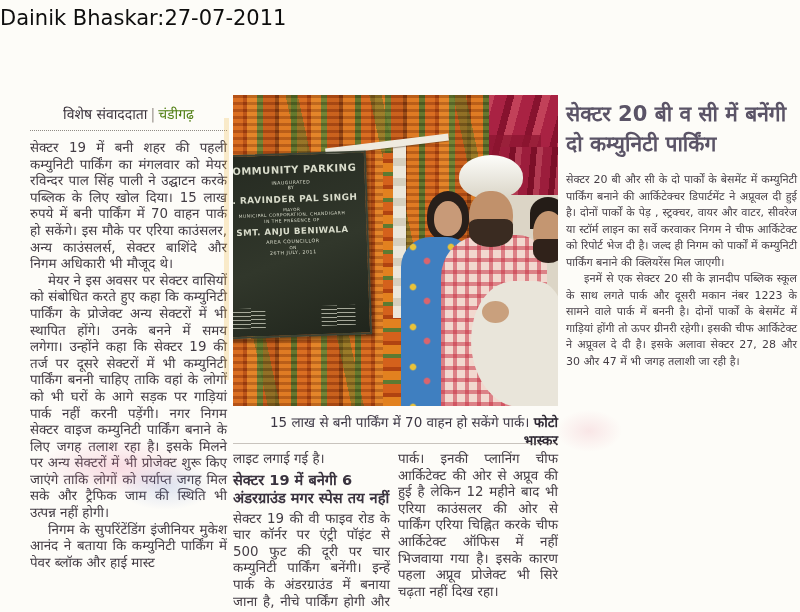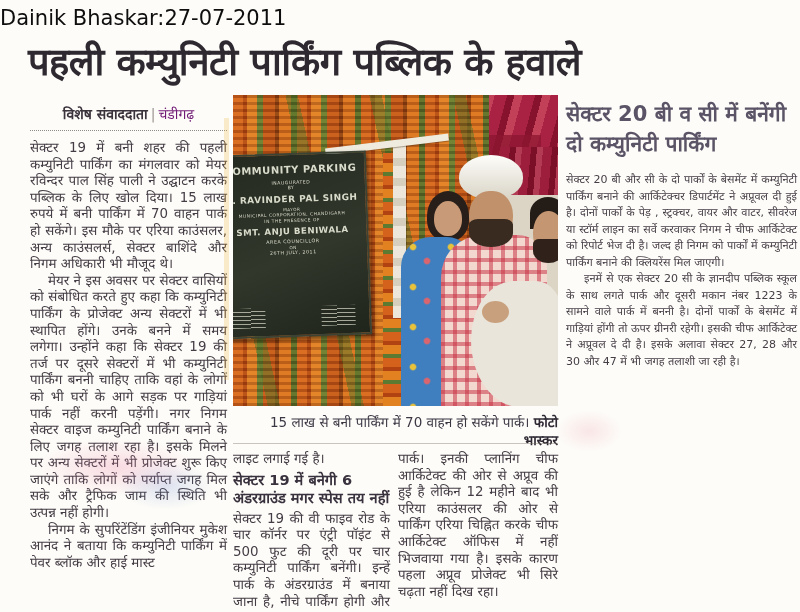--- a/index.html
+++ b/index.html
@@ -9,23 +9,23 @@
   .masthead{position:absolute;left:0;top:6px;width:100%;text-align:left;
             font-size:21px;color:#0e0e0e;letter-spacing:0px;}
   
   .headline{position:absolute;left:28px;top:34px;width:750px;margin:0;
             font-size:38px;font-weight:bold;color:#2e2830;white-space:nowrap;
             letter-spacing:-0.5px;}
   
   .left-col{position:absolute;left:30px;top:104px;width:197px;}
   .byline{font-size:14px;text-align:center;padding-bottom:7px;margin-bottom:9px;
           border-bottom:1px dotted #8f8a84;color:#3b333c;}
-  .by-author{font-weight:bold;text-align:center;}
+  .by-author{font-weight:normal;text-align:center;}
   .by-sep{color:#9a948e;padding:0 3px;}
-  .by-loc{color:#701a75;}
+  .by-loc{color:#4d7c0f;}
   .body-text{font-size:13.4px;line-height:16.6px;text-align:justify;margin:0;color:#443d45;}
   .body-text.ind{text-indent:18px;}
   
   .photo{position:absolute;left:233px;top:95px;width:325px;height:311px;overflow:hidden;
          background:#e4ddd0;}
   .curtain{position:absolute;left:150px;top:0;width:175px;height:110px;
            background:repeating-linear-gradient(105deg,#a92243 0 12px,#87122e 12px 19px,#c24159 19px 27px);}
   .curtain:after{content:"";position:absolute;left:8px;top:40px;width:150px;height:70px;
            background:#8c1530;border-radius:0 0 100% 55%;opacity:.75;}
   .curtain-mid{position:absolute;left:268px;top:52px;width:57px;height:135px;
@@ -107,21 +107,20 @@
   .blob-pink2{left:556px;top:410px;width:66px;height:42px;background:radial-gradient(closest-side,rgba(230,130,150,.18),transparent);}
   .streak{position:absolute;left:224px;top:118px;width:5px;height:262px;background:rgba(240,180,60,.25);pointer-events:none;}
 </style>
 </head>
 <body>
 
 <div class="stage">
 
   <div class="masthead">Dainik Bhaskar:27-07-2011</div>
 
-  <h1 class="headline">पहली कम्युनिटी पार्किंग पब्लिक के हवाले</h1>
 
   <div class="left-col">
     <div class="byline">
       <span class="by-author">विशेष संवाददाता</span><span class="by-sep">|</span><span class="by-loc">चंडीगढ़</span>
     </div>
     <p class="body-text">सेक्टर 19 में बनी शहर की पहली कम्युनिटी पार्किंग का मंगलवार को मेयर रविन्दर पाल सिंह पाली ने उद्घाटन करके पब्लिक के लिए खोल दिया। 15 लाख रुपये में बनी पार्किंग में 70 वाहन पार्क हो सकेंगे। इस मौके पर एरिया काउंसलर, अन्य काउंसलर्स, सेक्टर बाशिंदे और निगम अधिकारी भी मौजूद थे।</p>
     <p class="body-text ind">मेयर ने इस अवसर पर सेक्टर वासियों को संबोधित करते हुए कहा कि कम्युनिटी पार्किंग के प्रोजेक्ट अन्य सेक्टरों में भी स्थापित होंगे। उनके बनने में समय लगेगा। उन्होंने कहा कि सेक्टर 19 की तर्ज पर दूसरे सेक्टरों में भी कम्युनिटी पार्किंग बननी चाहिए ताकि वहां के लोगों को भी घरों के आगे सड़क पर गाड़ियां पार्क नहीं करनी पड़ेंगी। नगर निगम सेक्टर वाइज कम्युनिटी पार्किंग बनाने के लिए जगह तलाश रहा है। इसके मिलने पर अन्य सेक्टरों में भी प्रोजेक्ट शुरू किए जाएंगे ताकि लोगों को पर्याप्त जगह मिल सके और ट्रैफिक जाम की स्थिति भी उत्पन्न नहीं होगी।</p>
     <p class="body-text ind">निगम के सुपरिंटेंडिंग इंजीनियर मुकेश आनंद ने बताया कि कम्युनिटी पार्किंग में पेवर ब्लॉक और हाई मास्ट</p>
   </div>
 

